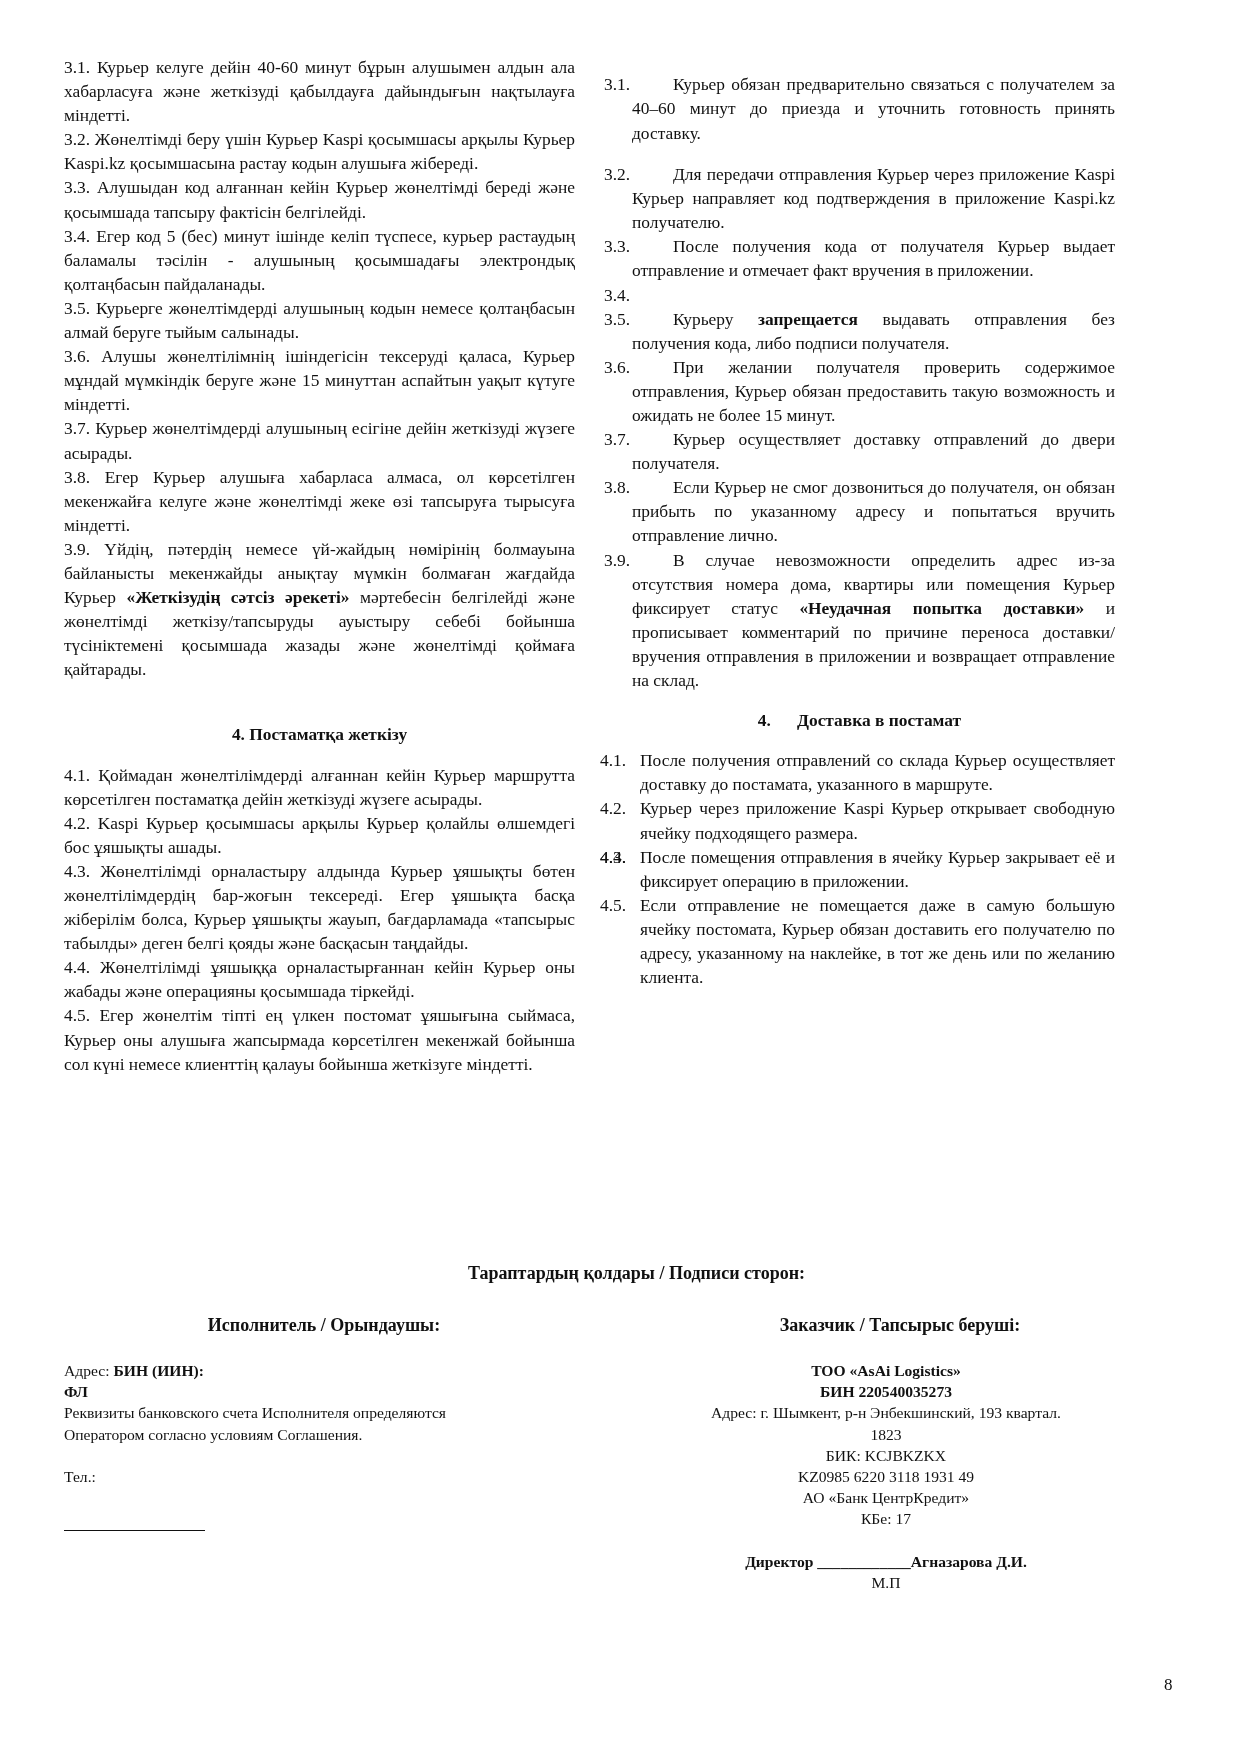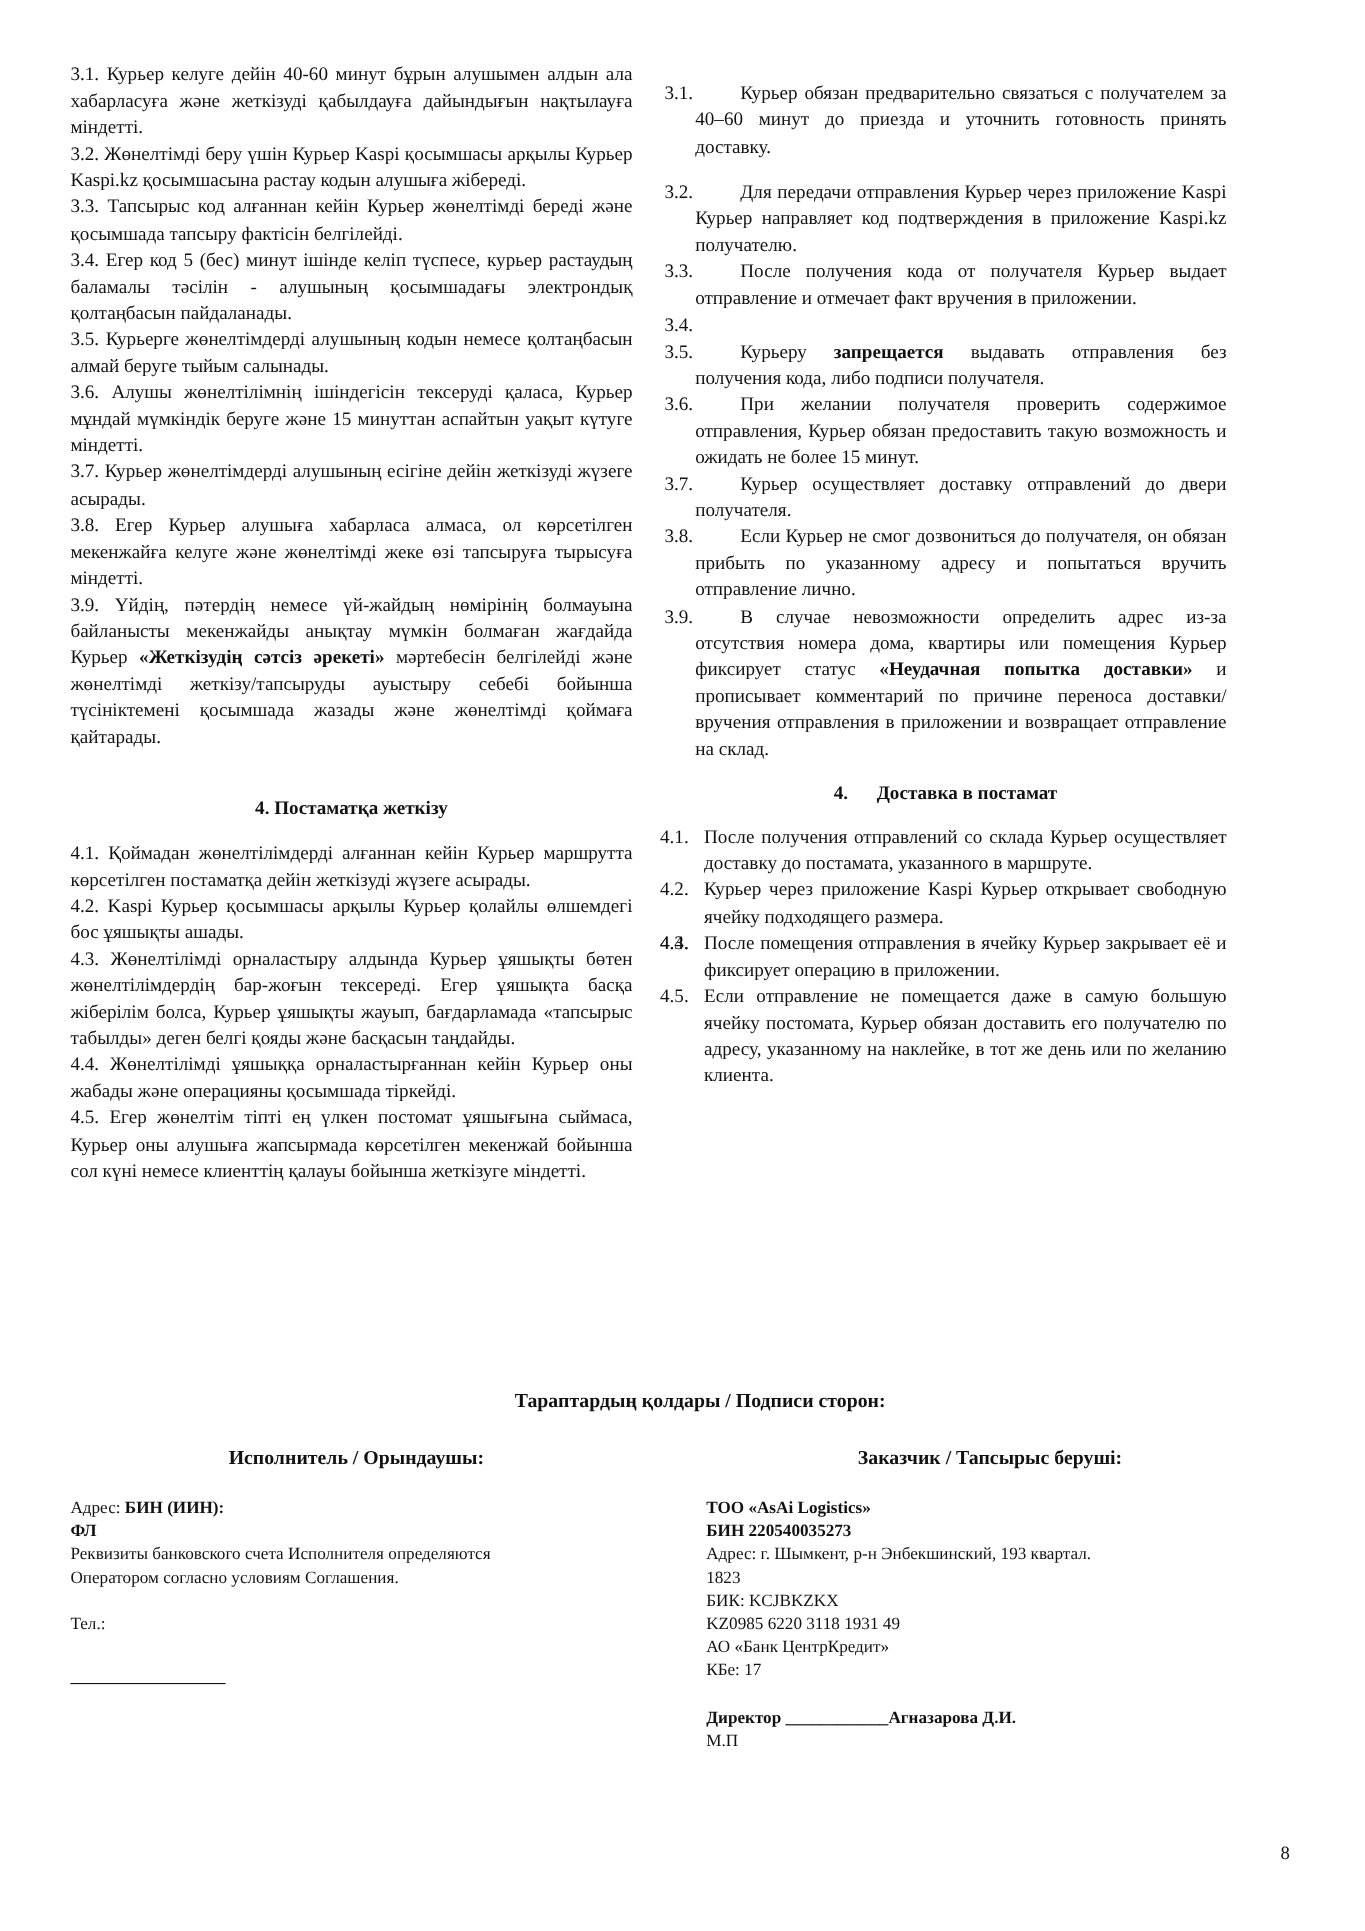--- a/index.html
+++ b/index.html
@@ -17,34 +17,34 @@
   .gap { height: 24px; }
   b { font-weight: bold; }
 
   .sig-title { position: absolute; left: 16px; width: 1241px; top: 1263px; text-align: center;
                font-weight: bold; font-size: 18px; }
   .sig-col-title { position: absolute; top: 1315px; font-weight: bold; font-size: 18px; text-align: center; }
   .sig-left-title { left: 64px; width: 520px; }
   .sig-right-title { left: 640px; width: 520px; }
   .sig-block { position: absolute; font-size: 15.6px; line-height: 21.2px; }
   .sig-left { left: 64px; top: 1360px; width: 520px; }
-  .sig-right { left: 642px; top: 1360px; width: 520px; }
+  .sig-right { left: 626px; top: 1360px; width: 520px; text-align: center; }
   .line { display: block; min-height: 21px; }
   .sig-underline { display: block; width: 141px; border-bottom: 1px solid #111; height: 0; margin-top: 22px; }
   .page-number { position: absolute; left: 1164px; top: 1675px; font-size: 17px; }
 </style>
 </head>
 <body>
 
 <div class="page">
 
   <div class="col col-left">
     <p class="para"><span>3.1.</span> <span>Курьер келуге дейін 40-60 минут бұрын алушымен алдын ала хабарласуға және жеткізуді қабылдауға дайындығын нақтылауға міндетті.</span></p>
     <p class="para"><span>3.2.</span> <span>Жөнелтімді беру үшін Курьер Kaspi қосымшасы арқылы Курьер Kaspi.kz қосымшасына растау кодын алушыға жібереді.</span></p>
-    <p class="para"><span>3.3.</span> <span>Тапсырыс код алғаннан кейін Курьер жөнелтімді береді және қосымшада тапсыру фактісін белгілейді.</span></p>
+    <p class="para"><span>3.3.</span> <span>Алушыдан код алғаннан кейін Курьер жөнелтімді береді және қосымшада тапсыру фактісін белгілейді.</span></p>
     <p class="para"><span>3.4.</span> <span>Егер код 5 (бес) минут ішінде келіп түспесе, курьер растаудың баламалы тәсілін - алушының қосымшадағы электрондық қолтаңбасын пайдаланады.</span></p>
     <p class="para"><span>3.5.</span> <span>Курьерге жөнелтімдерді алушының кодын немесе қолтаңбасын алмай беруге тыйым салынады.</span></p>
     <p class="para"><span>3.6.</span> <span>Алушы жөнелтілімнің ішіндегісін тексеруді қаласа, Курьер мұндай мүмкіндік беруге және 15 минуттан аспайтын уақыт күтуге міндетті.</span></p>
     <p class="para"><span>3.7.</span> <span> Курьер жөнелтімдерді алушының есігіне дейін жеткізуді жүзеге асырады.</span></p>
     <p class="para"><span>3.8.</span> <span>Егер Курьер алушыға хабарласа алмаса, ол көрсетілген мекенжайға келуге және жөнелтімді жеке өзі тапсыруға тырысуға міндетті.</span></p>
     <p class="para"><span>3.9.</span> <span>Үйдің, пәтердің немесе үй-жайдың нөмірінің болмауына байланысты мекенжайды анықтау мүмкін болмаған жағдайда Курьер </span><b>«Жеткізудің сәтсіз әрекеті»</b><span> мәртебесін белгілейді және жөнелтімді жеткізу/тапсыруды ауыстыру себебі бойынша түсініктемені қосымшада жазады және жөнелтімді қоймаға қайтарады.</span></p>
     <div class="gap" style="height:25px"></div>
     <p class="section-title">4. Постаматқа жеткізу</p>
     <p class="para"><span>4.1.</span> <span>Қоймадан жөнелтілімдерді алғаннан кейін Курьер маршрутта көрсетілген постаматқа дейін жеткізуді жүзеге асырады.</span></p>
     <p class="para"><span>4.2.</span> <span>Kaspi Курьер қосымшасы арқылы Курьер қолайлы өлшемдегі бос ұяшықты ашады.</span></p>

